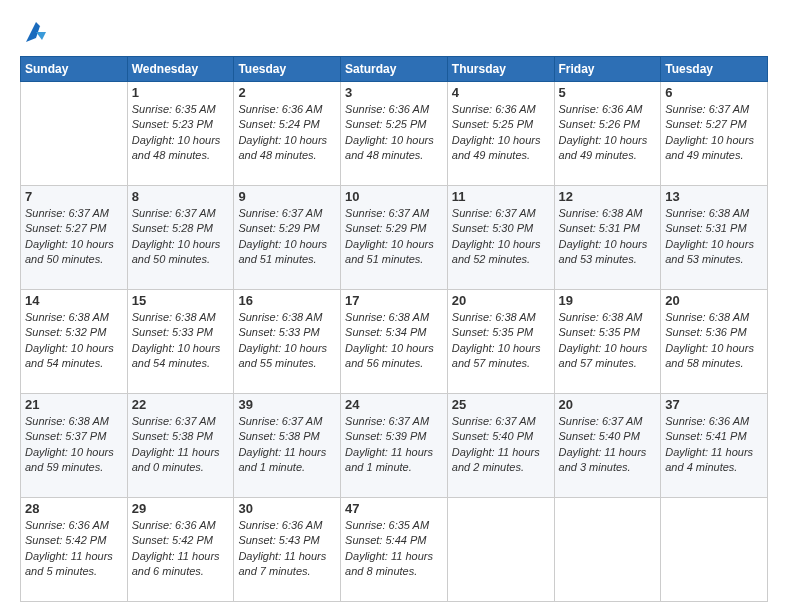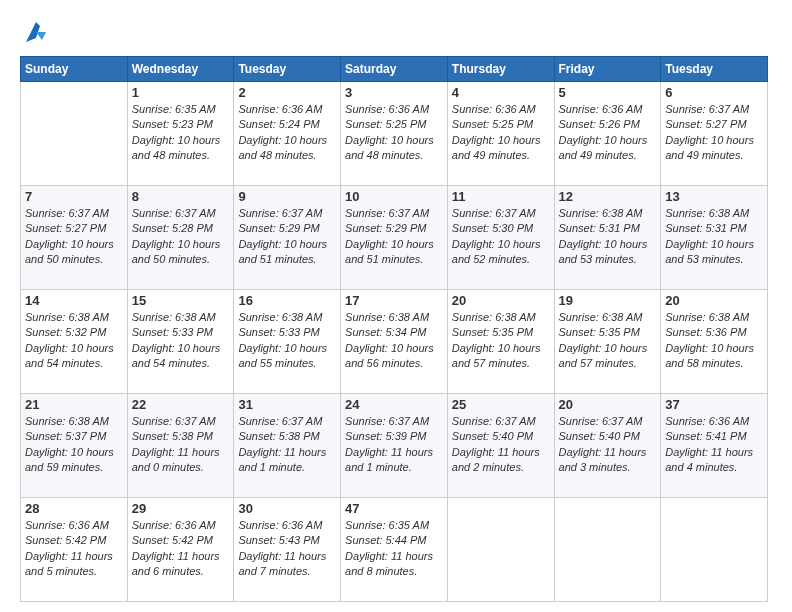--- a/index.html
+++ b/index.html
@@ -228,21 +228,21 @@
         <tr>
           <td>
             <span class="day-number">21</span>
             <div class="day-info">Sunrise: 6:38 AM<br>Sunset: 5:37 PM<br>Daylight: 10 hours and 59 minutes.</div>
           </td>
           <td>
             <span class="day-number">22</span>
             <div class="day-info">Sunrise: 6:37 AM<br>Sunset: 5:38 PM<br>Daylight: 11 hours and 0 minutes.</div>
           </td>
           <td>
-            <span class="day-number">31</span>
+            <span class="day-number">39</span>
             <div class="day-info">Sunrise: 6:37 AM<br>Sunset: 5:38 PM<br>Daylight: 11 hours and 1 minute.</div>
           </td>
           <td>
             <span class="day-number">24</span>
             <div class="day-info">Sunrise: 6:37 AM<br>Sunset: 5:39 PM<br>Daylight: 11 hours and 1 minute.</div>
           </td>
           <td>
             <span class="day-number">25</span>
             <div class="day-info">Sunrise: 6:37 AM<br>Sunset: 5:40 PM<br>Daylight: 11 hours and 2 minutes.</div>
           </td>

